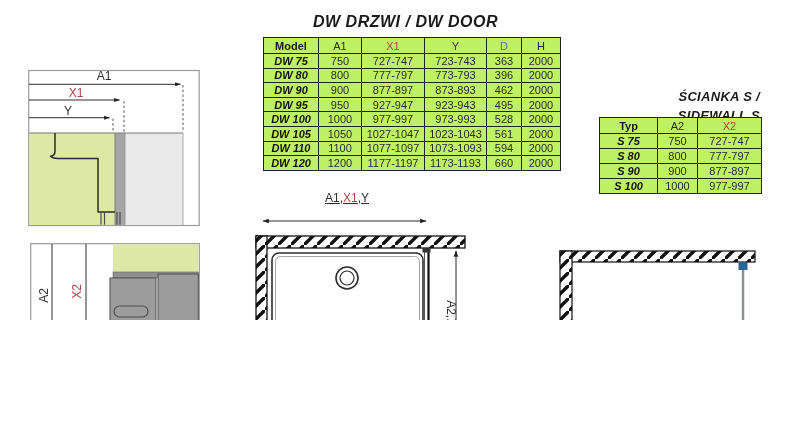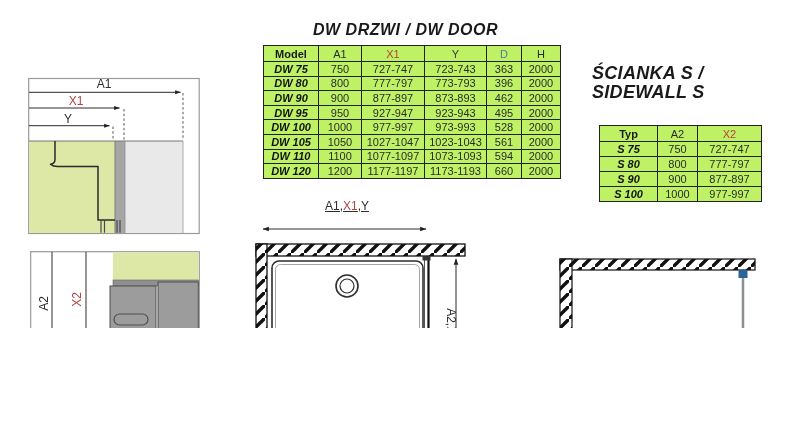--- a/index.html
+++ b/index.html
@@ -1,27 +1,27 @@
 <!DOCTYPE html>
 <html><head>
 <meta charset="utf-8">
 <style>
   html,body{margin:0;padding:0;background:#fff;}
   .canvas{
     position:relative;width:800px;height:320px;background:#ffffff;
-    font-family:"Liberation Sans", sans-serif;color:#222;overflow:hidden;margin-top:8px;
+    font-family:"Liberation Sans", sans-serif;color:#222;overflow:hidden;
   }
   
   .main-title{
     position:absolute;left:263px;top:13px;width:285px;text-align:center;
     font-size:16px;font-weight:bold;font-style:italic;letter-spacing:.5px;color:#1a1a1a;
   }
   .side-title{
-    position:absolute;left:592px;top:56px;width:168px;text-align:left;
-    font-size:18px;font-weight:bold;font-style:italic;line-height:19px;letter-spacing:.3px;color:#1a1a1a;
+    position:absolute;left:592px;top:87px;width:168px;text-align:right;
+    font-size:13px;font-weight:bold;font-style:italic;line-height:19px;letter-spacing:.3px;color:#1a1a1a;
   }
   
   table.tbl{
     position:absolute;border-collapse:collapse;table-layout:fixed;
     font-size:11px;background:#bef264;
   }
   table.tbl th, table.tbl td{
     border:1px solid #222;text-align:center;vertical-align:middle;
     padding:0 1px;white-space:nowrap;overflow:hidden;
   }

